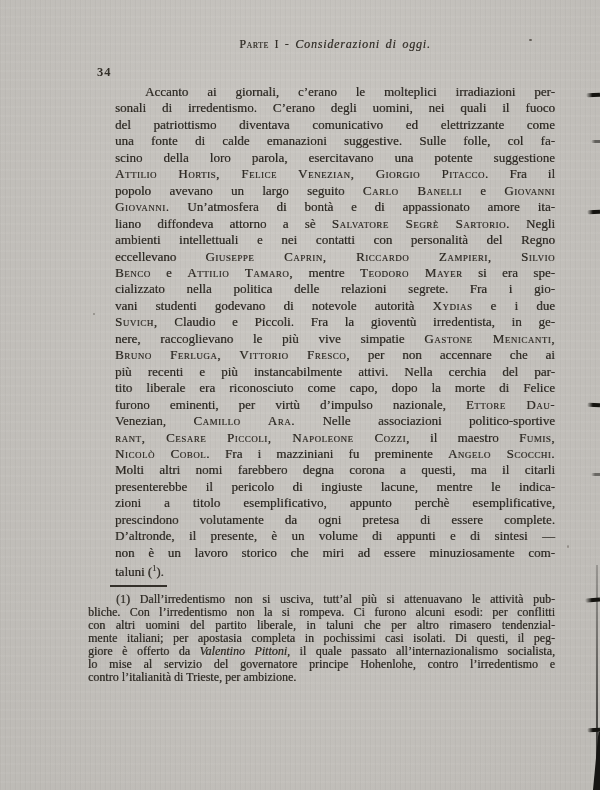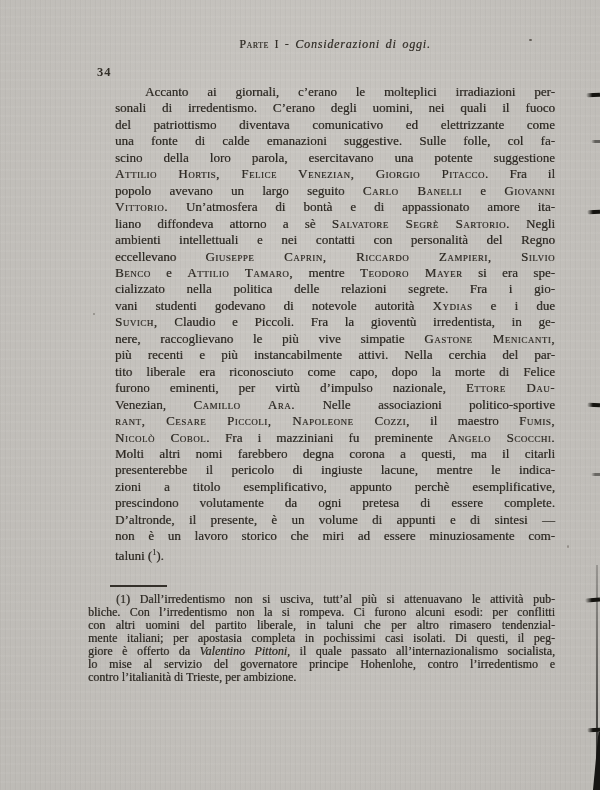--- a/index.html
+++ b/index.html
@@ -91,29 +91,30 @@
   </div>
 
   <div class="textblock bodytext">
       <div class="tline"><span class="seg-n">Accanto ai giornali, c’erano le molteplici irradiazioni per-</span></div>
       <div class="tline"><span class="seg-n">sonali di irredentismo. C’erano degli uomini, nei quali il fuoco</span></div>
       <div class="tline"><span class="seg-n">del patriottismo diventava comunicativo ed elettrizzante come</span></div>
       <div class="tline"><span class="seg-n">una fonte di calde emanazioni suggestive. Sulle folle, col fa-</span></div>
       <div class="tline"><span class="seg-n">scino della loro parola, esercitavano una potente suggestione</span></div>
       <div class="tline"><span class="seg-sc">Attilio Hortis, Felice Venezian, Giorgio Pitacco.</span><span class="seg-n"> Fra il</span></div>
       <div class="tline"><span class="seg-n">popolo avevano un largo seguito </span><span class="seg-sc">Carlo Banelli</span><span class="seg-n"> e </span><span class="seg-sc">Giovanni</span></div>
-      <div class="tline"><span class="seg-sc">Vittorio.</span><span class="seg-n"> Un’atmosfera di bontà e di appassionato amore ita-</span></div>
+      <div class="tline"><span class="seg-sc">Giovanni.</span><span class="seg-n"> Un’atmosfera di bontà e di appassionato amore ita-</span></div>
       <div class="tline"><span class="seg-n">liano diffondeva attorno a sè </span><span class="seg-sc">Salvatore Segrè Sartorio.</span><span class="seg-n"> Negli</span></div>
       <div class="tline"><span class="seg-n">ambienti intellettuali e nei contatti con personalità del Regno</span></div>
       <div class="tline"><span class="seg-n">eccellevano </span><span class="seg-sc">Giuseppe Caprin, Riccardo Zampieri, Silvio</span></div>
       <div class="tline"><span class="seg-sc">Benco</span><span class="seg-n"> e </span><span class="seg-sc">Attilio Tamaro,</span><span class="seg-n"> mentre </span><span class="seg-sc">Teodoro Mayer</span><span class="seg-n"> si era spe-</span></div>
       <div class="tline"><span class="seg-n">cializzato nella politica delle relazioni segrete. Fra i gio-</span></div>
       <div class="tline"><span class="seg-n">vani studenti godevano di notevole autorità </span><span class="seg-sc">Xydias</span><span class="seg-n"> e i due</span></div>
       <div class="tline"><span class="seg-sc">Suvich,</span><span class="seg-n"> Claudio e Piccoli. Fra la gioventù irredentista, in ge-</span></div>
       <div class="tline"><span class="seg-n">nere, raccoglievano le più vive simpatie </span><span class="seg-sc">Gastone Menicanti,</span></div>
+      <div class="tline"><span class="seg-sc">Bruno Ferluga, Vittorio Fresco,</span><span class="seg-n"> per non accennare che ai</span></div>
       <div class="tline"><span class="seg-n">più recenti e più instancabilmente attivi. Nella cerchia del par-</span></div>
       <div class="tline"><span class="seg-n">tito liberale era riconosciuto come capo, dopo la morte di Felice</span></div>
       <div class="tline"><span class="seg-n">furono eminenti, per virtù d’impulso nazionale, </span><span class="seg-sc">Ettore Dau-</span></div>
       <div class="tline"><span class="seg-n">Venezian, </span><span class="seg-sc">Camillo Ara.</span><span class="seg-n"> Nelle associazioni politico-sportive</span></div>
       <div class="tline"><span class="seg-sc">rant, Cesare Piccoli, Napoleone Cozzi,</span><span class="seg-n"> il maestro </span><span class="seg-sc">Fumis,</span></div>
       <div class="tline"><span class="seg-sc">Nicolò Cobol.</span><span class="seg-n"> Fra i mazziniani fu preminente </span><span class="seg-sc">Angelo Scocchi.</span></div>
       <div class="tline"><span class="seg-n">Molti altri nomi farebbero degna corona a questi, ma il citarli</span></div>
       <div class="tline"><span class="seg-n">presenterebbe il pericolo di ingiuste lacune, mentre le indica-</span></div>
       <div class="tline"><span class="seg-n">zioni a titolo esemplificativo, appunto perchè esemplificative,</span></div>
       <div class="tline"><span class="seg-n">prescindono volutamente da ogni pretesa di essere complete.</span></div>

